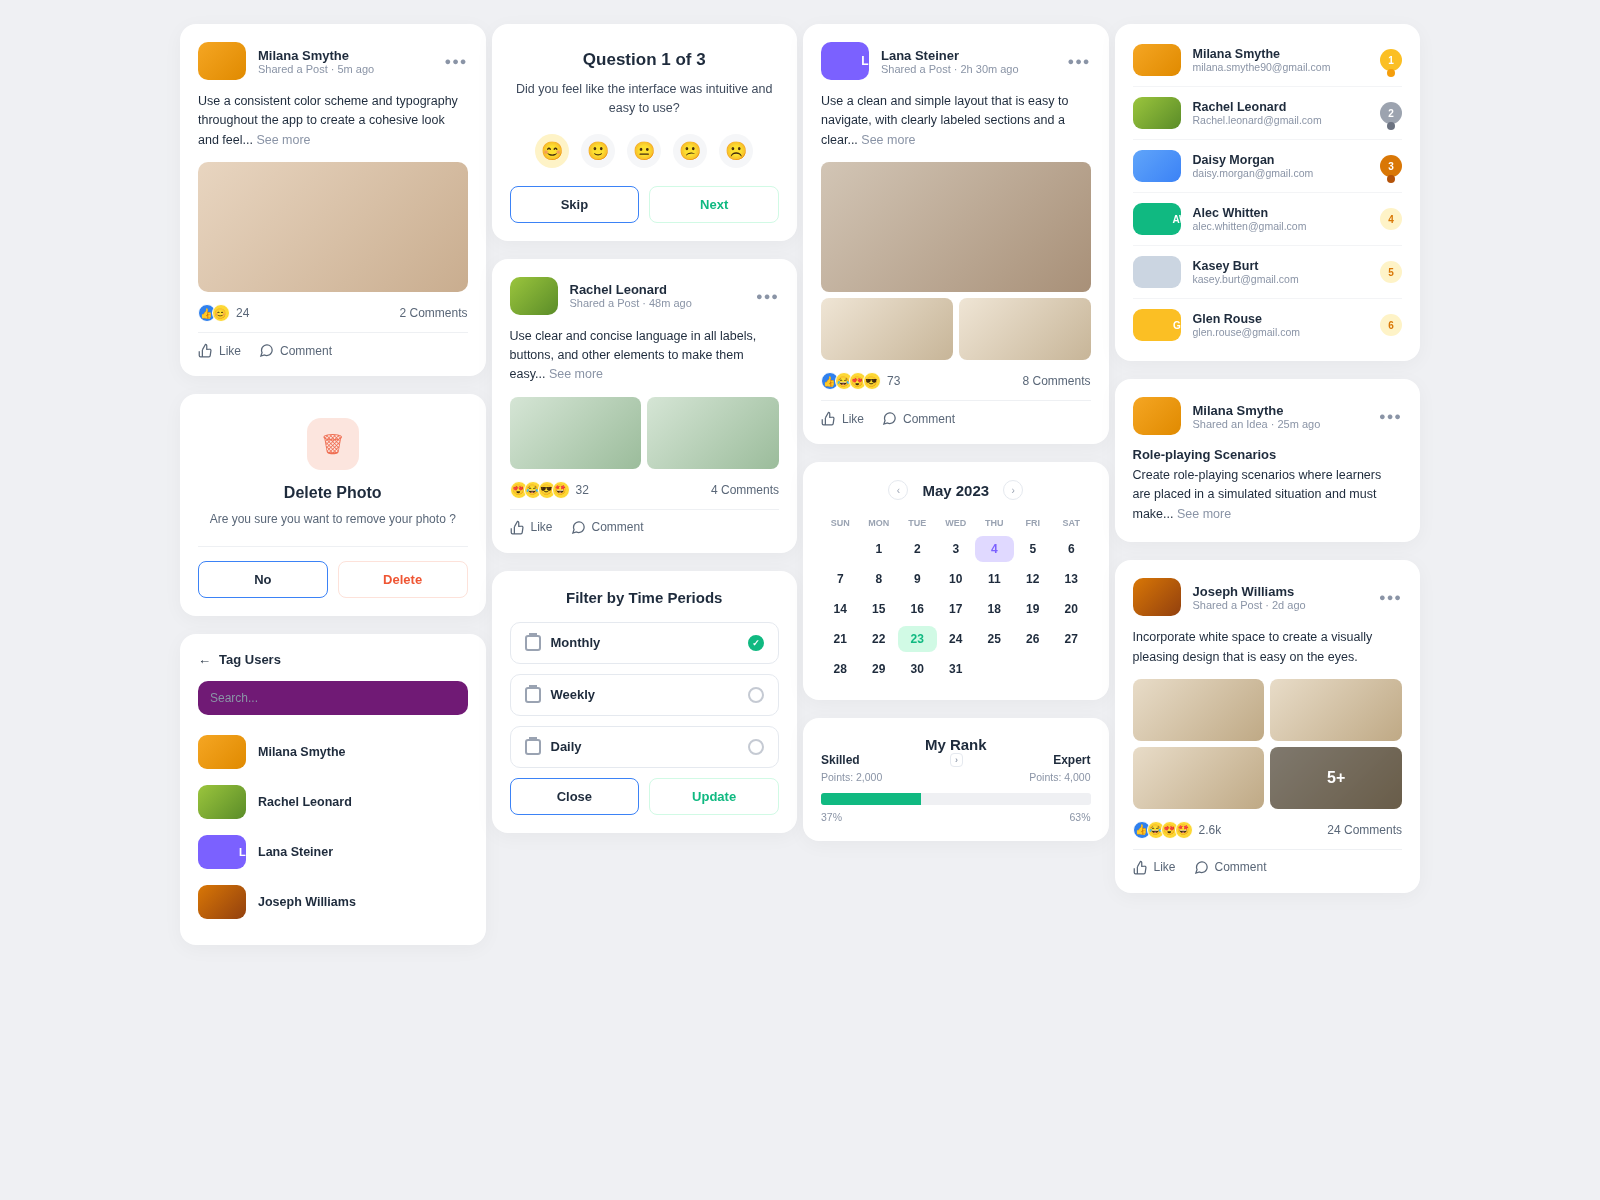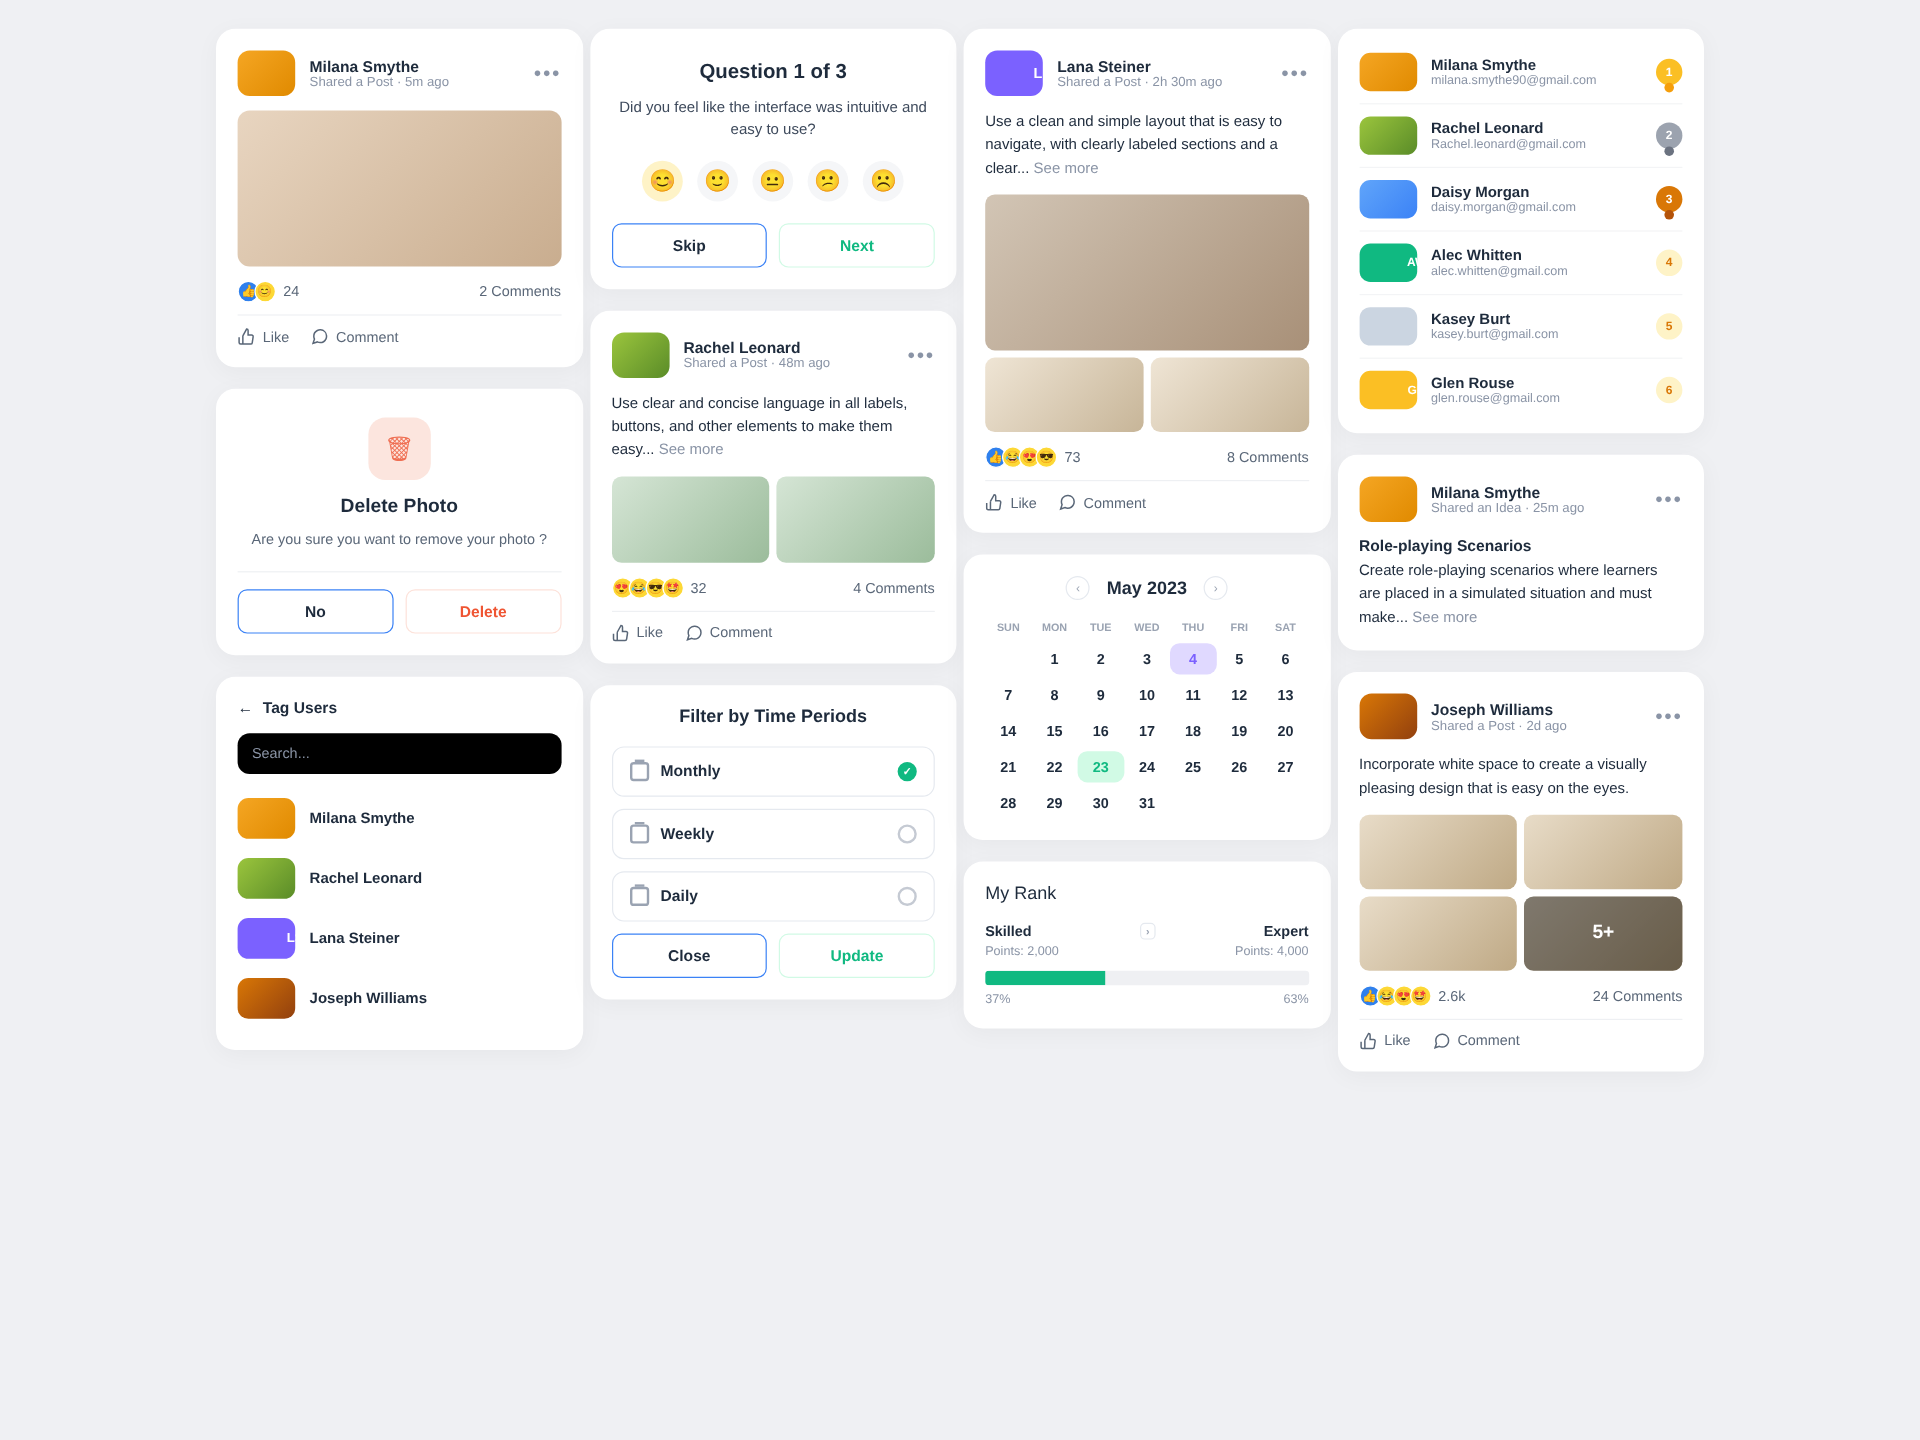--- a/index.html
+++ b/index.html
@@ -62,21 +62,21 @@
 .del-card { text-align: center; padding: 24px 18px 18px; }
 .del-icon { width: 52px; height: 52px; border-radius: 14px; background: #fce5de; margin: 0 auto 14px; display: flex; align-items: center; justify-content: center; color: #ef6f53; font-size: 20px; }
 .del-title { font-weight: 700; font-size: 16px; margin-bottom: 8px; }
 .del-text { font-size: 12px; color: #5a6778; margin-bottom: 18px; line-height: 1.5; }
 .del-btns { display: flex; gap: 10px; border-top: 1px solid #eef0f3; padding-top: 14px; }
 .del-btns .btn.danger { color: #ef5533; border-color: #fde2da; }
 
 
 .tag-head { display: flex; align-items: center; gap: 8px; font-weight: 700; font-size: 13px; margin-bottom: 14px; }
 .back-arr { cursor: pointer; }
-.search-box { background: #000000; border-radius: 10px; padding: 10px 12px; font-size: 12px; color: #8a94a6; margin-bottom: 12px; }
+.search-box { background: #701a75; border-radius: 10px; padding: 10px 12px; font-size: 12px; color: #8a94a6; margin-bottom: 12px; }
 .user-row { display: flex; align-items: center; gap: 12px; padding: 8px 0; cursor: pointer; }
 .user-row .avatar { width: 34px; height: 34px; border-radius: 9px; font-size: 11px; }
 .user-row span.nm { font-size: 12.5px; font-weight: 600; }
 
 
 .filter-title { font-weight: 700; font-size: 15px; text-align: center; margin-bottom: 16px; }
 .filter-opt { border: 1.5px solid #e5e9ef; border-radius: 10px; padding: 12px 14px; display: flex; align-items: center; gap: 10px; margin-bottom: 10px; font-size: 13px; font-weight: 600; cursor: pointer; }
 .filter-opt .radio { margin-left: auto; width: 16px; height: 16px; border: 2px solid #c5cad3; border-radius: 50%; }
 .filter-opt.sel .radio { background: #10b981; border-color: #10b981; display: flex; align-items: center; justify-content: center; color: #fff; font-size: 9px; }
 .cal-ic { width: 16px; height: 16px; border: 2px solid #9aa3b2; border-radius: 3px; position: relative; }
@@ -87,21 +87,21 @@
 .cal-nav { width: 20px; height: 20px; border-radius: 50%; border: 1px solid #e5e9ef; display: flex; align-items: center; justify-content: center; font-size: 10px; color: #9aa3b2; cursor: pointer; }
 .cal-title { font-weight: 700; font-size: 15px; }
 .cal-grid { display: grid; grid-template-columns: repeat(7, 1fr); gap: 4px 0; text-align: center; }
 .cal-dow { font-size: 9px; color: #9aa3b2; font-weight: 600; padding: 4px 0; }
 .cal-day { font-size: 12px; font-weight: 600; padding: 6px 0; cursor: pointer; border-radius: 8px; }
 .cal-day.blank { visibility: hidden; }
 .cal-day.h1 { background: #e0d9ff; color: #7b61ff; }
 .cal-day.h2 { background: #d1fae5; color: #10b981; }
 
 
-.rank-title { font-weight: 400; font-size: 15px; margin-bottom: 16px; }
+.rank-title { font-weight: 700; font-size: 15px; text-align: center; }
 .rank-labels { display: flex; justify-content: space-between; font-size: 12px; font-weight: 700; margin-bottom: 4px; }
 .rank-pts { display: flex; justify-content: space-between; font-size: 10.5px; color: #8a94a6; margin-bottom: 10px; }
 .rank-arrow { font-size: 9px; padding: 1px 4px; border: 1px solid #e5e9ef; border-radius: 4px; color: #9aa3b2; }
 .rank-bar { height: 12px; background: #eff0f3; border-radius: 3px; overflow: hidden; margin-bottom: 6px; }
 .rank-fill { height: 100%; background: #10b981; }
 .rank-pct { display: flex; justify-content: space-between; font-size: 10.5px; color: #8a94a6; }
 
 
 .lb-row { display: flex; align-items: center; gap: 12px; padding: 10px 0; border-bottom: 1px solid #f3f4f6; }
 .lb-row:last-child { border-bottom: none; }
@@ -127,20 +127,21 @@
   <div class="col">
     <div class="card">
       <div class="post-head">
         <div class="avatar av-orange"></div>
         <div>
           <div class="post-name">Milana Smythe</div>
           <div class="post-meta">Shared a Post  ·  5m ago</div>
         </div>
         <div class="dots">●●●</div>
       </div>
+      <div class="post-body"><span>Use a consistent color scheme and typography throughout the app to create a cohesive look and feel... </span><span class="see-more">See more</span></div>
       <div class="post-img"></div>
       <div class="reactions-row">
         <div class="reactions">
             <span class="emojis">
               <span class="emoji e-blue">👍</span>
               <span class="emoji e-yellow">😊</span>
             </span>
             <span>24</span>
           </div>
         <span>2 Comments</span>

